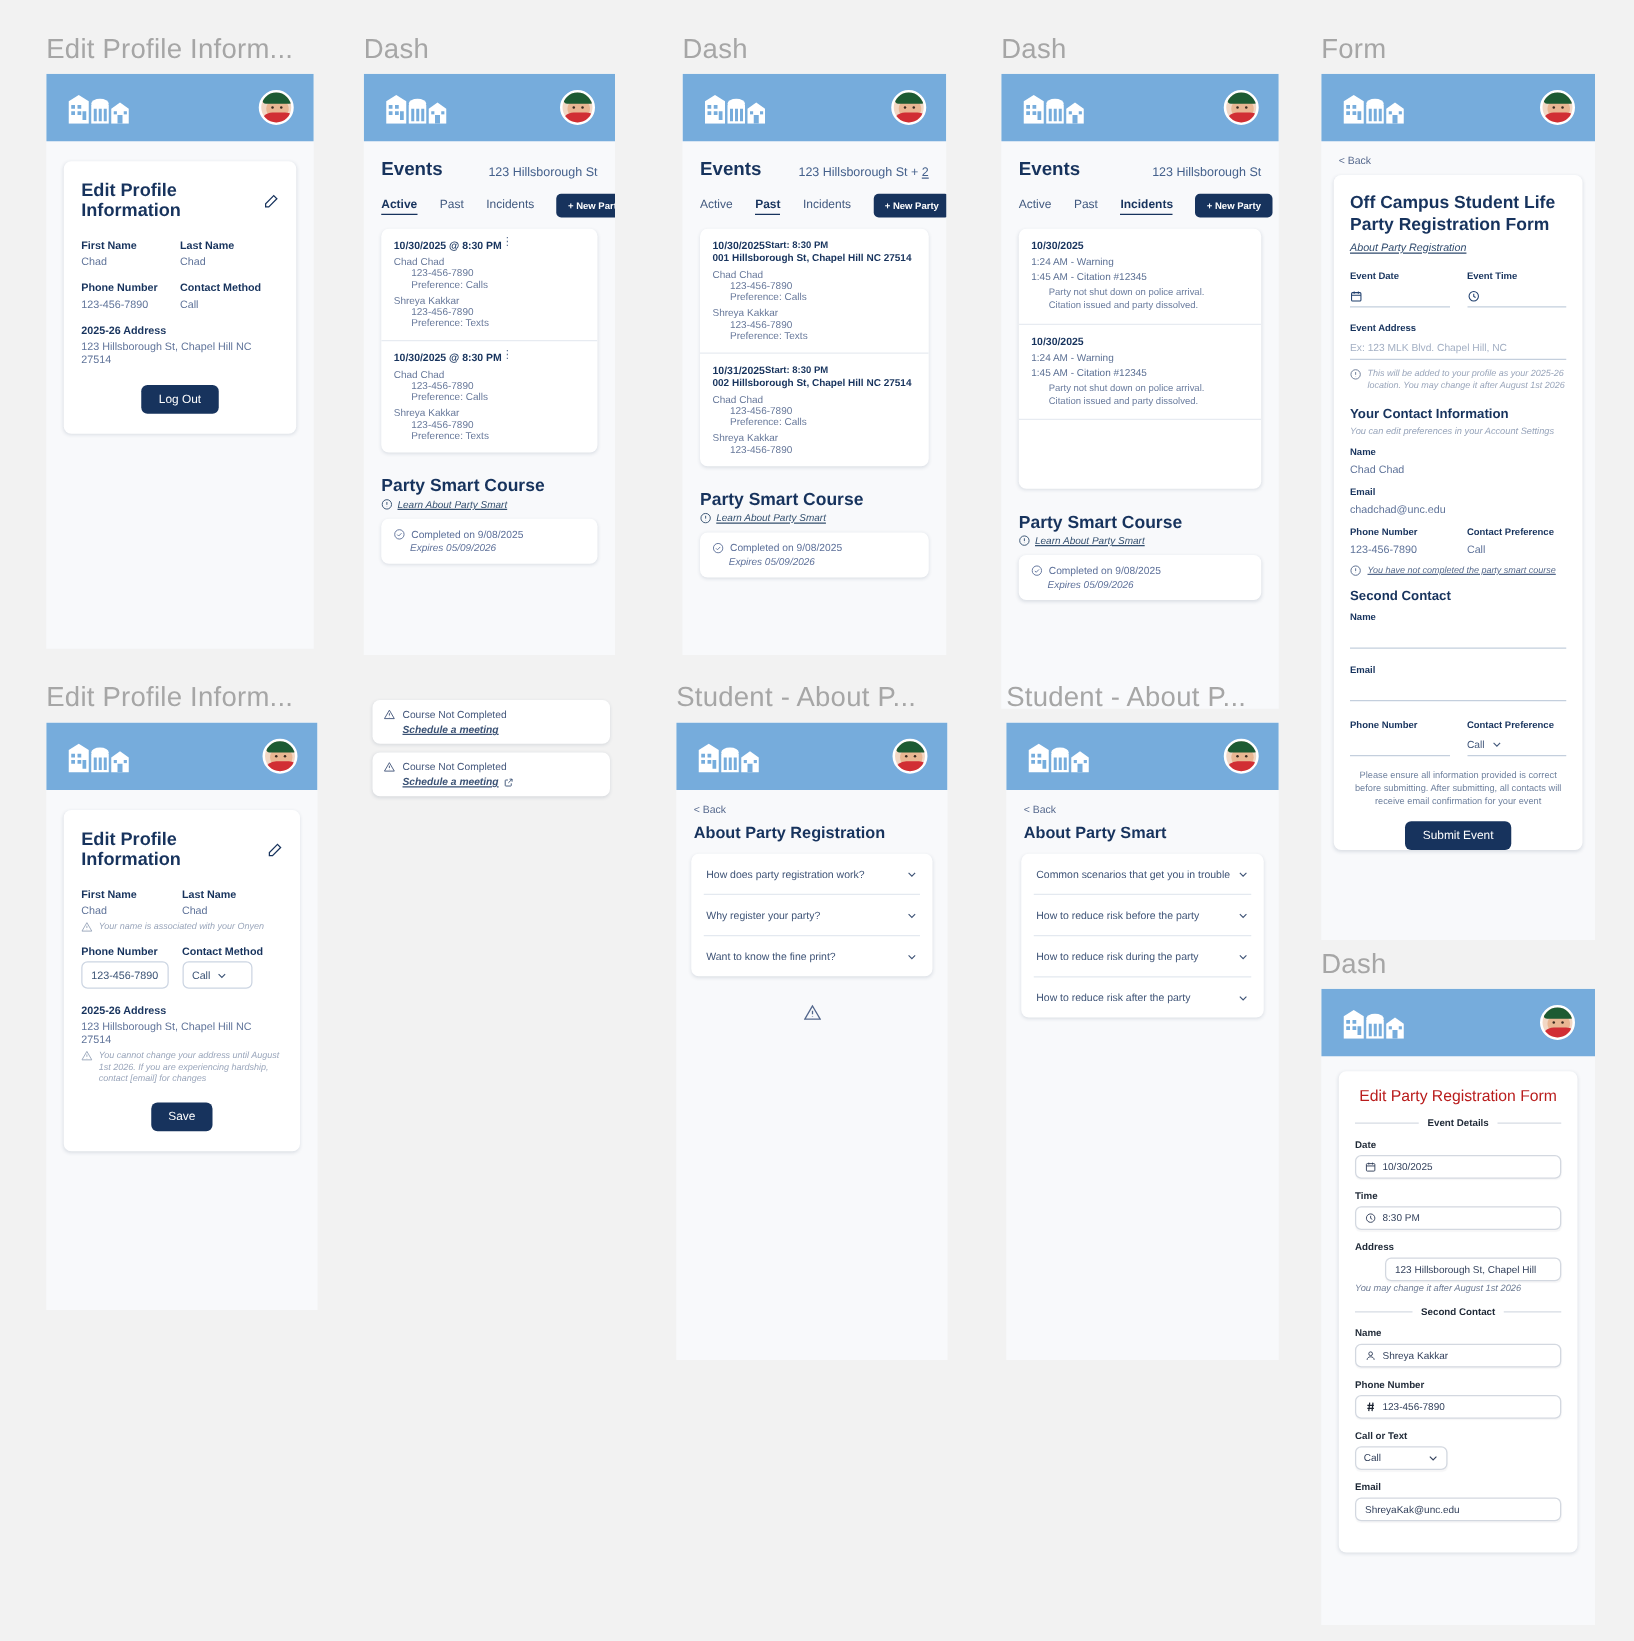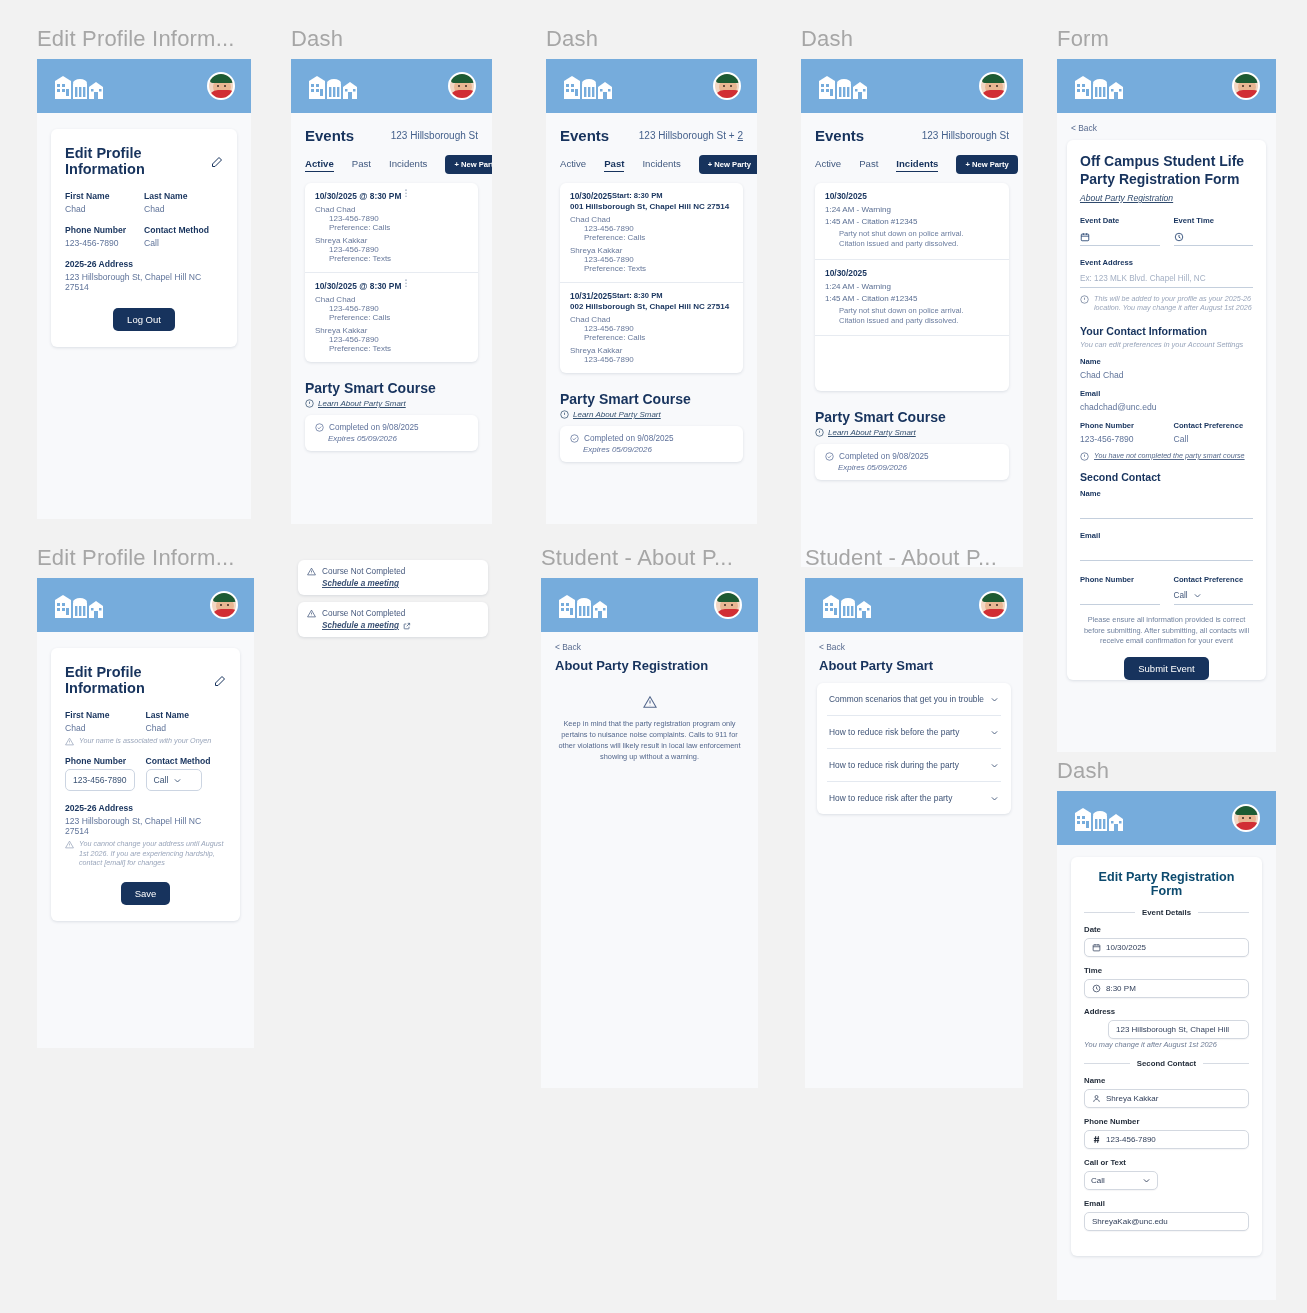--- a/index.html
+++ b/index.html
@@ -74,21 +74,21 @@
     background: #fff; display: inline-block;
   }
   .btn-dark {
     background: #17335d; color: #fff; border: none; border-radius: 5px;
     font-size: 9.5px; padding: 6px 14px; font-family: inherit; cursor: pointer;
   }
   .center { text-align: center; }
 
   
   .dash-body { padding: 14px 14px 0 14px; }
-  .dash-head { display: flex; align-items: center; justify-content: space-between; }
+  .dash-head { display: flex; align-items: flex-end; justify-content: space-between; }
   .dash-h1 { font-size: 15px; font-weight: bold; color: #17335d; }
   .addr { font-size: 10px; color: #45618c; }
   .addr u { text-decoration: underline; }
   .tabs { display: flex; align-items: center; gap: 18px; margin: 11px 0 9px 0; }
   .tab { font-size: 9.6px; color: #41597f; padding-bottom: 2px; cursor: pointer; }
   .tab.active { font-weight: bold; color: #17335d; border-bottom: 1.5px solid #17335d; }
   .newparty {
     margin-left: auto; background: #17335d; color: #fff; border-radius: 4px;
     font-size: 7.6px; font-weight: bold; padding: 5px 9px; white-space: nowrap; cursor: pointer;
   }
@@ -150,21 +150,21 @@
     border-bottom: 1px solid #e4e9f0; cursor: pointer;
   }
   .acc-item:last-child { border-bottom: none; }
   .chev { width: 9px; height: 9px; flex: none; }
   .page-h1 { font-size: 13px; font-weight: bold; color: #17335d; padding: 4px 14px 0 14px; }
   .warn-block { margin: 22px 14px 0 14px; text-align: center; }
   .warn-txt { font-size: 7.4px; color: #53678c; line-height: 1.5; margin-top: 5px; }
 
   
   .epr-card { margin: 12px 14px 0 14px; padding: 13px 13px 16px 13px; }
-  .epr-h1 { font-size: 12.6px; font-weight: bold; color: #0c4a6e; text-align: center; margin-bottom: 10px; }
+  .epr-h1 { font-size: 12.6px; font-weight: normal; color: #b91c1c; text-align: center; margin-bottom: 10px; }
   .divider { display: flex; align-items: center; gap: 7px; margin: 6px 0 8px 0; }
   .divider .ln { flex: 1; height: 1px; background: #d6dbe3; }
   .divider .tx { font-size: 7.8px; font-weight: bold; color: #1f2937; white-space: nowrap; }
   .epr-label { font-size: 7.8px; font-weight: bold; color: #1f2937; margin-bottom: 4px; }
   .epr-input {
     border: 1px solid #d3d8e0; border-radius: 5px; background: #fff;
     height: 19px; display: flex; align-items: center; gap: 5px;
     padding: 0 7px; font-size: 8px; color: #33415c; margin-bottom: 9px;
     box-shadow: 0 1px 1px rgba(16,24,40,.04);
   }
@@ -819,27 +819,46 @@
             <span class="hair"></span>
         <span class="eyeL"></span>
             <span class="eyeR"></span>
             <span class="shirt"></span>
       </span>
     </div>
 
     <div class="back">&lt; Back</div>
     <div class="page-h1" style="padding-top:6px;">About Party Registration</div>
 
+    <div class="card acc-card" style="margin-top:10px;">
+      <div class="acc-item">
+        <span>How does party registration work?</span>
+        <svg class="chev" viewBox="0 0 24 24" fill="none" stroke="#3e5376" stroke-width="2.4">
+              <path d="M5 9l7 7 7-7"></path>
+            </svg>
+      </div>
+      <div class="acc-item">
+        <span>Why register your party?</span>
+        <svg class="chev" viewBox="0 0 24 24" fill="none" stroke="#3e5376" stroke-width="2.4">
+              <path d="M5 9l7 7 7-7"></path>
+            </svg>
+      </div>
+      <div class="acc-item">
+        <span>Want to know the fine print?</span>
+        <svg class="chev" viewBox="0 0 24 24" fill="none" stroke="#3e5376" stroke-width="2.4">
+              <path d="M5 9l7 7 7-7"></path>
+            </svg>
+      </div>
+    </div>
 
     <div class="warn-block">
       <svg width="14" height="14" viewBox="0 0 24 24" fill="none" stroke="#53678c" stroke-width="1.8">
         <path d="M12 3L1.5 21h21z"></path>
             <path d="M12 9.5v5M12 17.5v.5"></path>
       </svg>
-      <div class="warn-txt">Keep in mind that the party registration program only pertains to nuisance noise complaints. Calls to 911 for other violations will likely result in local law enforcement showing up without a warning.</div>
     </div>
   </div>
 </div>
 
 <div class="frame" style="left:805px; top:547px; width:218px;">
   <div class="frame-title">Student - About P...</div>
   <div class="screen" style="width:218px; height:510px;">
     <div class="appbar">
       <span class="logo">
         <svg width="56" height="26" viewBox="0 0 56 26" fill="#ffffff">

